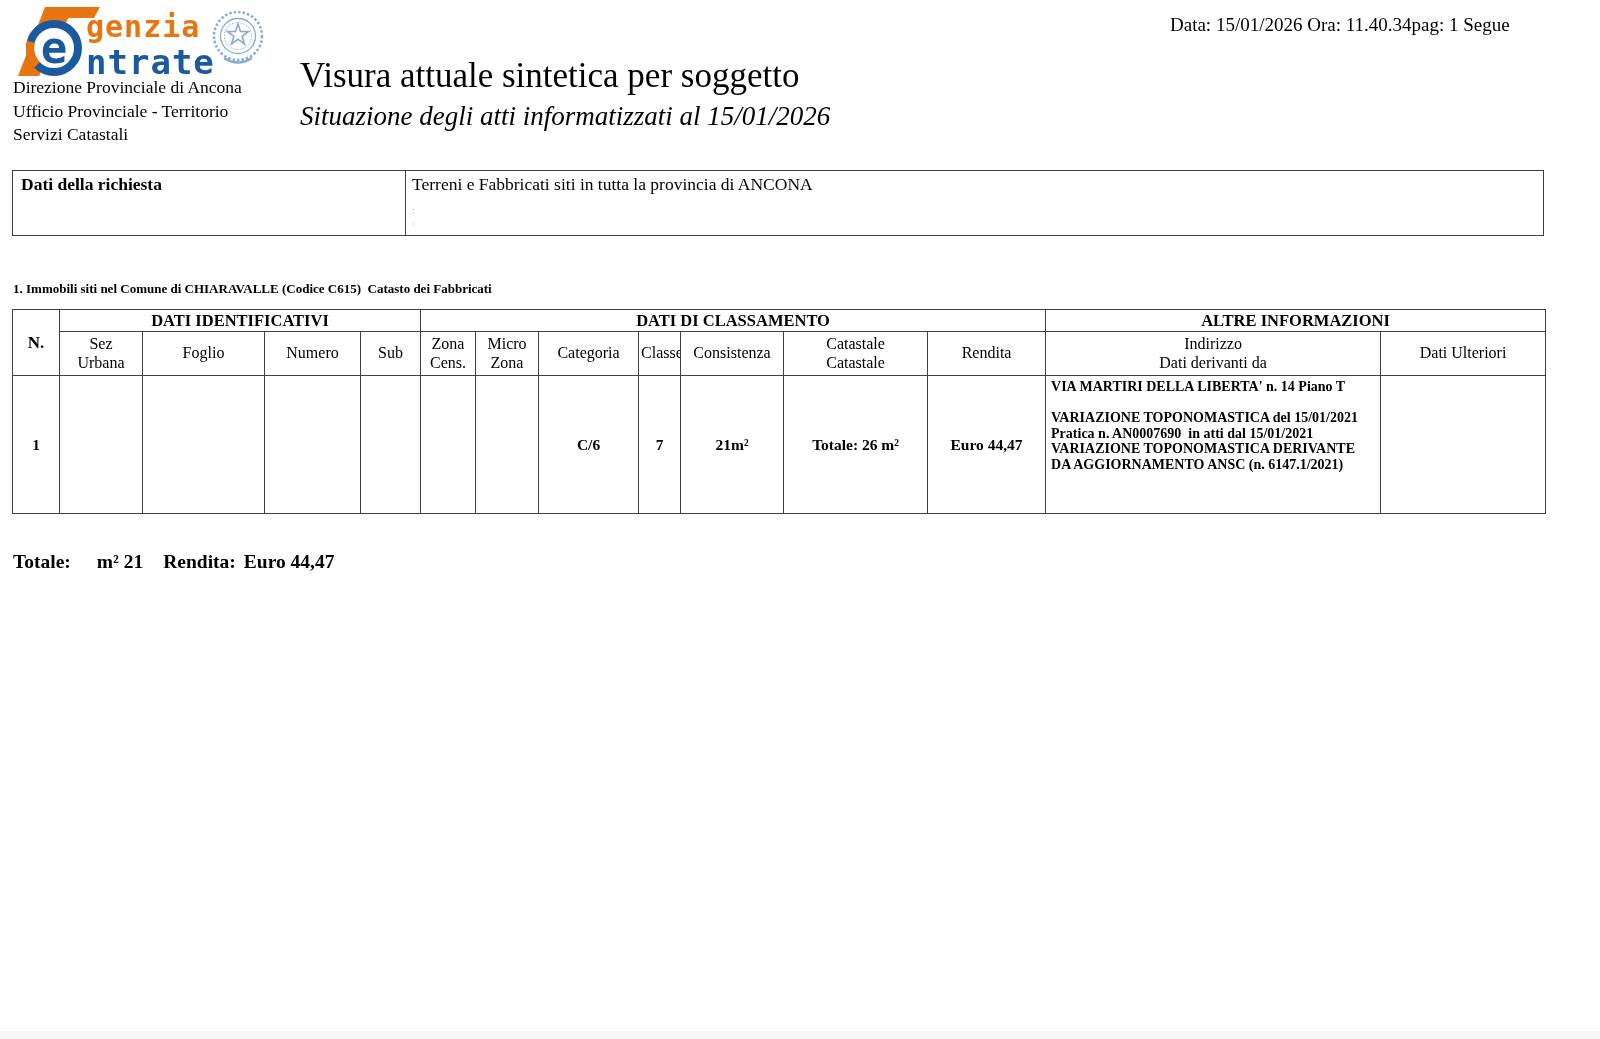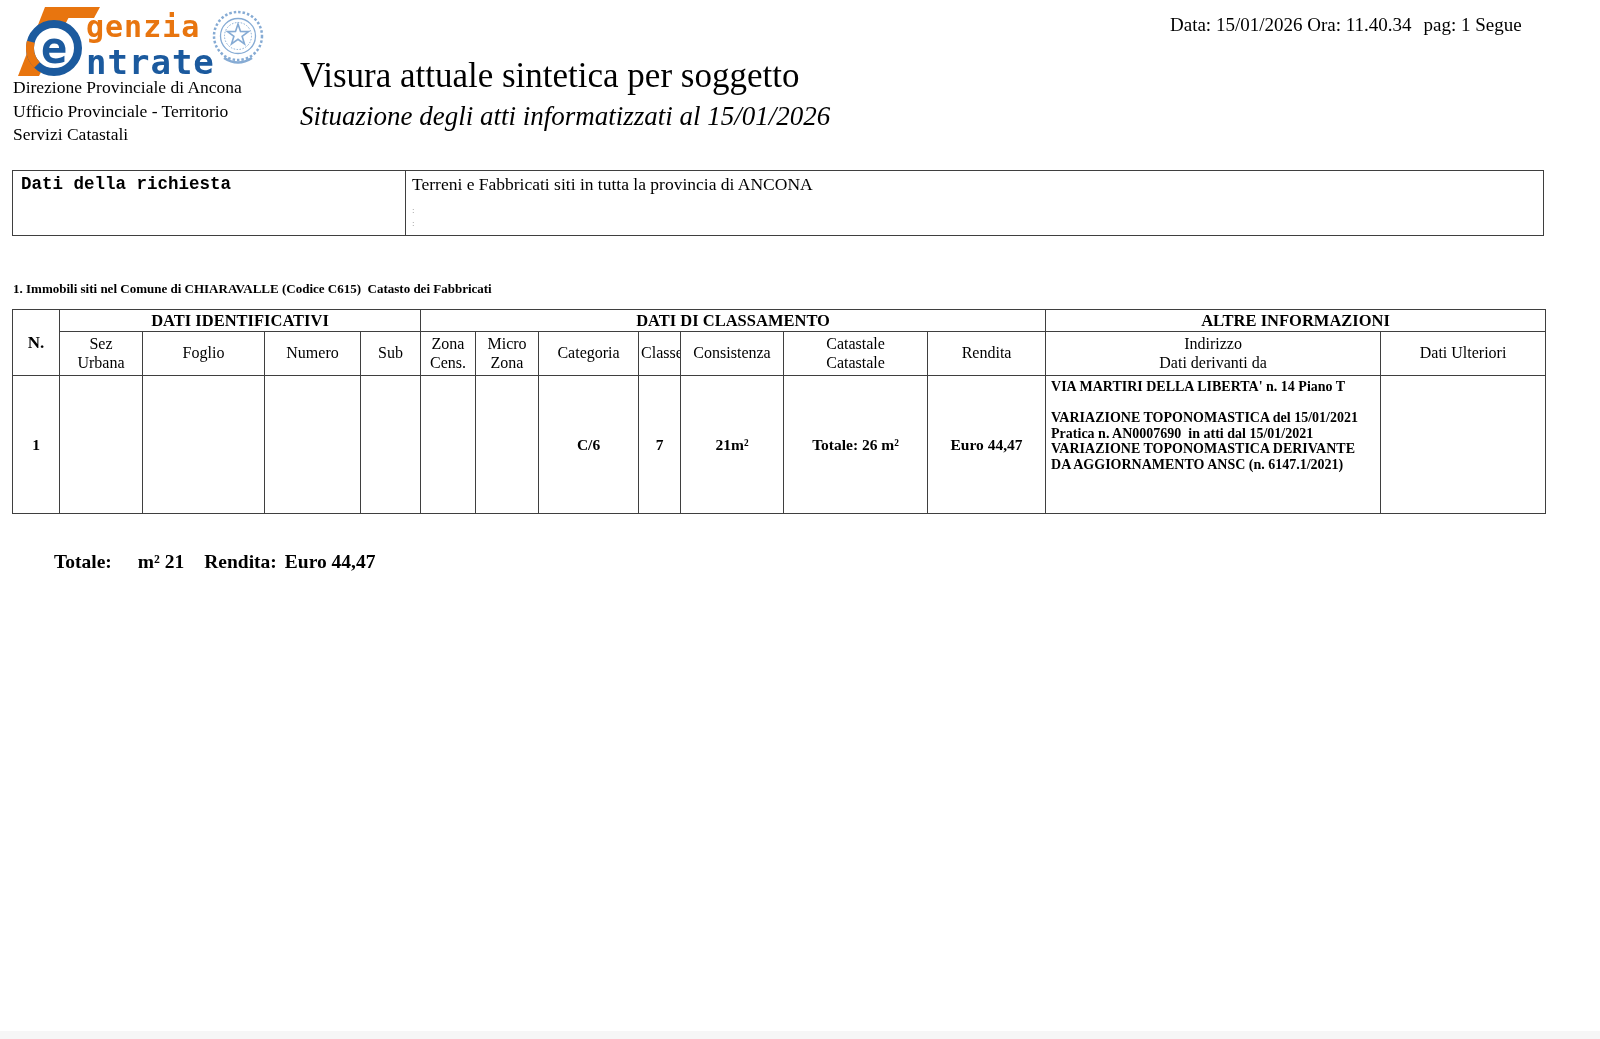--- a/index.html
+++ b/index.html
@@ -15,29 +15,29 @@
   .page { position:absolute; inset:0; }
 
   
   .logo-svg   { position:absolute; left:14px;  top:5px; }
   .emblem-svg { position:absolute; left:212px; top:8px; }
   .office     { position:absolute; left:13px;  top:76px; font-size:17.5px; line-height:23.5px; }
   .title-block{ position:absolute; left:300px; width:1000px; top:56px; text-align:left; }
   .title-main { font-size:35px; font-weight:normal; margin:0; }
   .title-sub  { font-size:27px; font-weight:normal; margin:5px 0 0 0;font-style:italic; }
   .meta       { position:absolute; left:1170px; top:14px; font-size:19px; }
-  .meta .pag  { margin-left:12px; }
+  .meta .pag  { margin-left:0; }
   .meta-row2  { margin-top:16px; }
 
   
   .request-box { position:absolute; left:12px; top:170px; width:1532px; height:66px;
                  border:1px solid #3f3f3f; display:flex; }
   .req-left  { width:393px; border-right:1px solid #3f3f3f; padding:3px 4px 5px 8px;
                display:flex; flex-direction:column; justify-content:space-between;
-               font-weight:bold; font-size:17.5px;font-family:Liberation Mono, monospace; }
+               font-weight:bold; font-size:17.5px; }
   .req-right { flex:1; padding:3px 6px; font-size:17.5px; }
   .req-marks { margin-top:9px; font-size:9px; line-height:13px; color:#888; }
 
   .section-heading { position:absolute; left:13px; top:281px; font-size:13px; font-weight:bold; }
 
   
   .cadastre { position:absolute; left:12px; top:309px; width:1533px;
               border-collapse:collapse; table-layout:fixed; }
   .cadastre th, .cadastre td { border:1px solid #3f3f3f; padding:0 2px; overflow:hidden; }
   .cadastre thead th { font-weight:normal; font-size:16px; text-align:center; line-height:1.17; }
@@ -47,21 +47,21 @@
   .hl { display:block; }
   .cadastre tbody td { height:138px; text-align:center; vertical-align:middle;
                        font-weight:bold; font-size:15.5px; }
   .cadastre td.addr { text-align:left; vertical-align:top; font-weight:bold;
                       font-size:14px; line-height:15.8px; padding:3px 5px; }
   .cadastre td.addr p { margin:0; }
   .cadastre td.addr p + p { margin-top:15px; }
 
   
   .totals { position:absolute; left:13px; top:551px; font-size:19.5px; font-weight:bold; }
-  .totals .g1 { margin-right:26px;margin-left:41px; }
+  .totals .g1 { margin-right:26px; }
   .totals .g2 { margin-right:20px; }
   .totals .g3 { margin-right:8px; }
 
   .bottom-strip { position:absolute; left:0; bottom:0; width:100%; height:8px; background:#f6f6f6; }
 </style>
 </head>
 <body>
 
 <div class="page">
 

